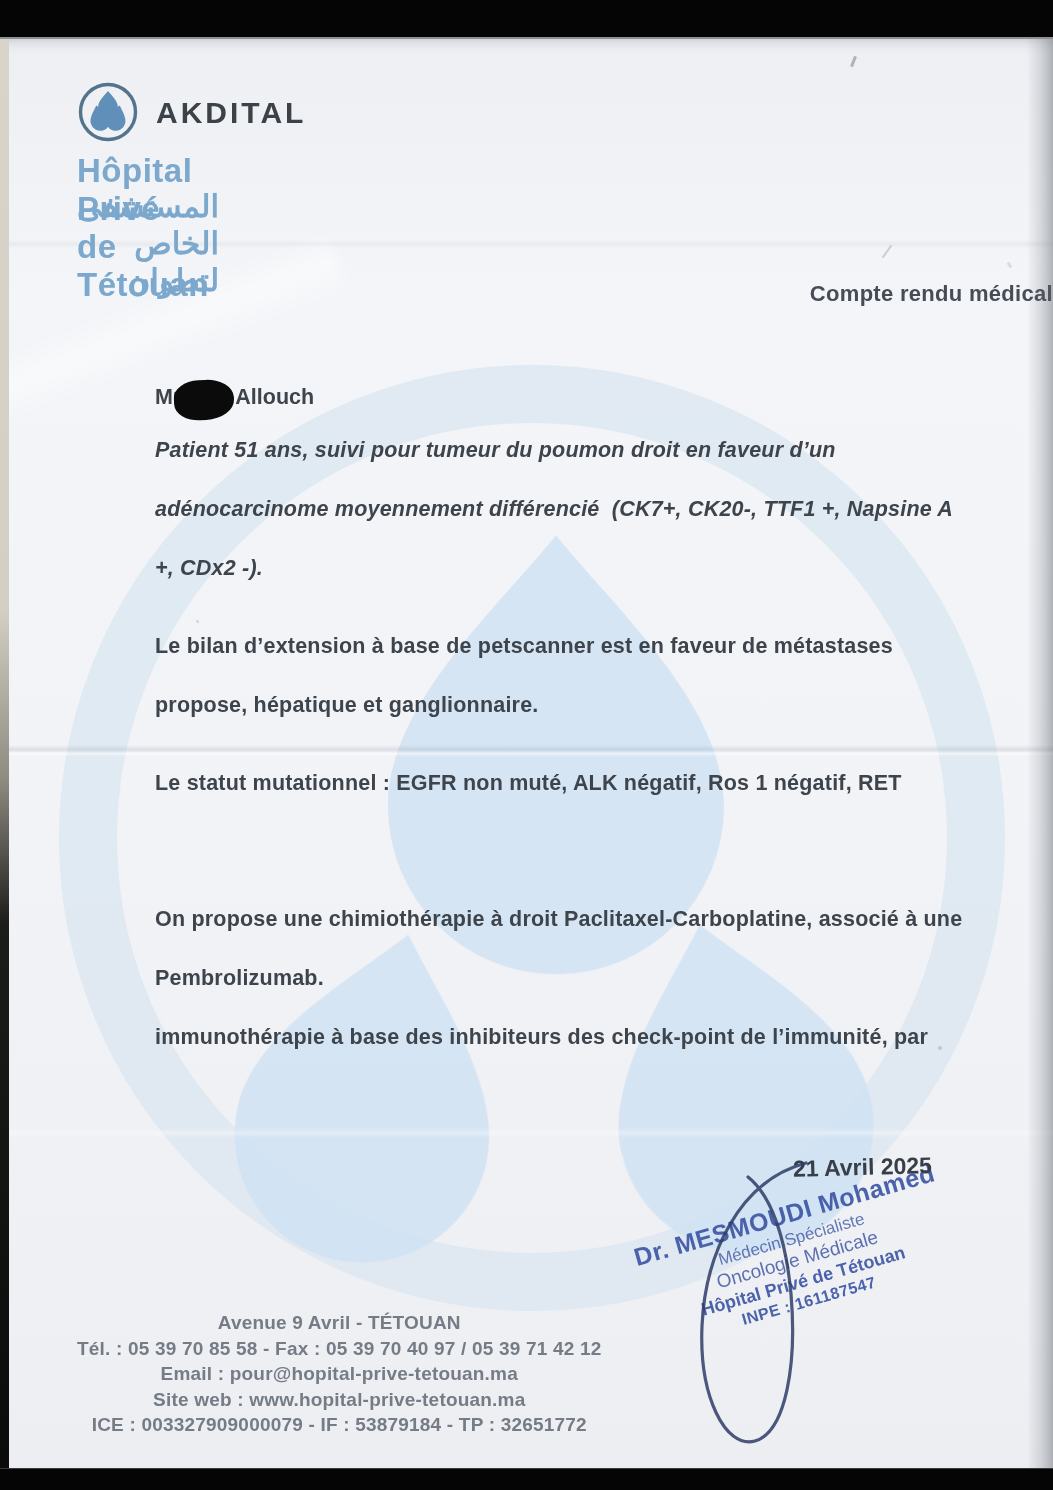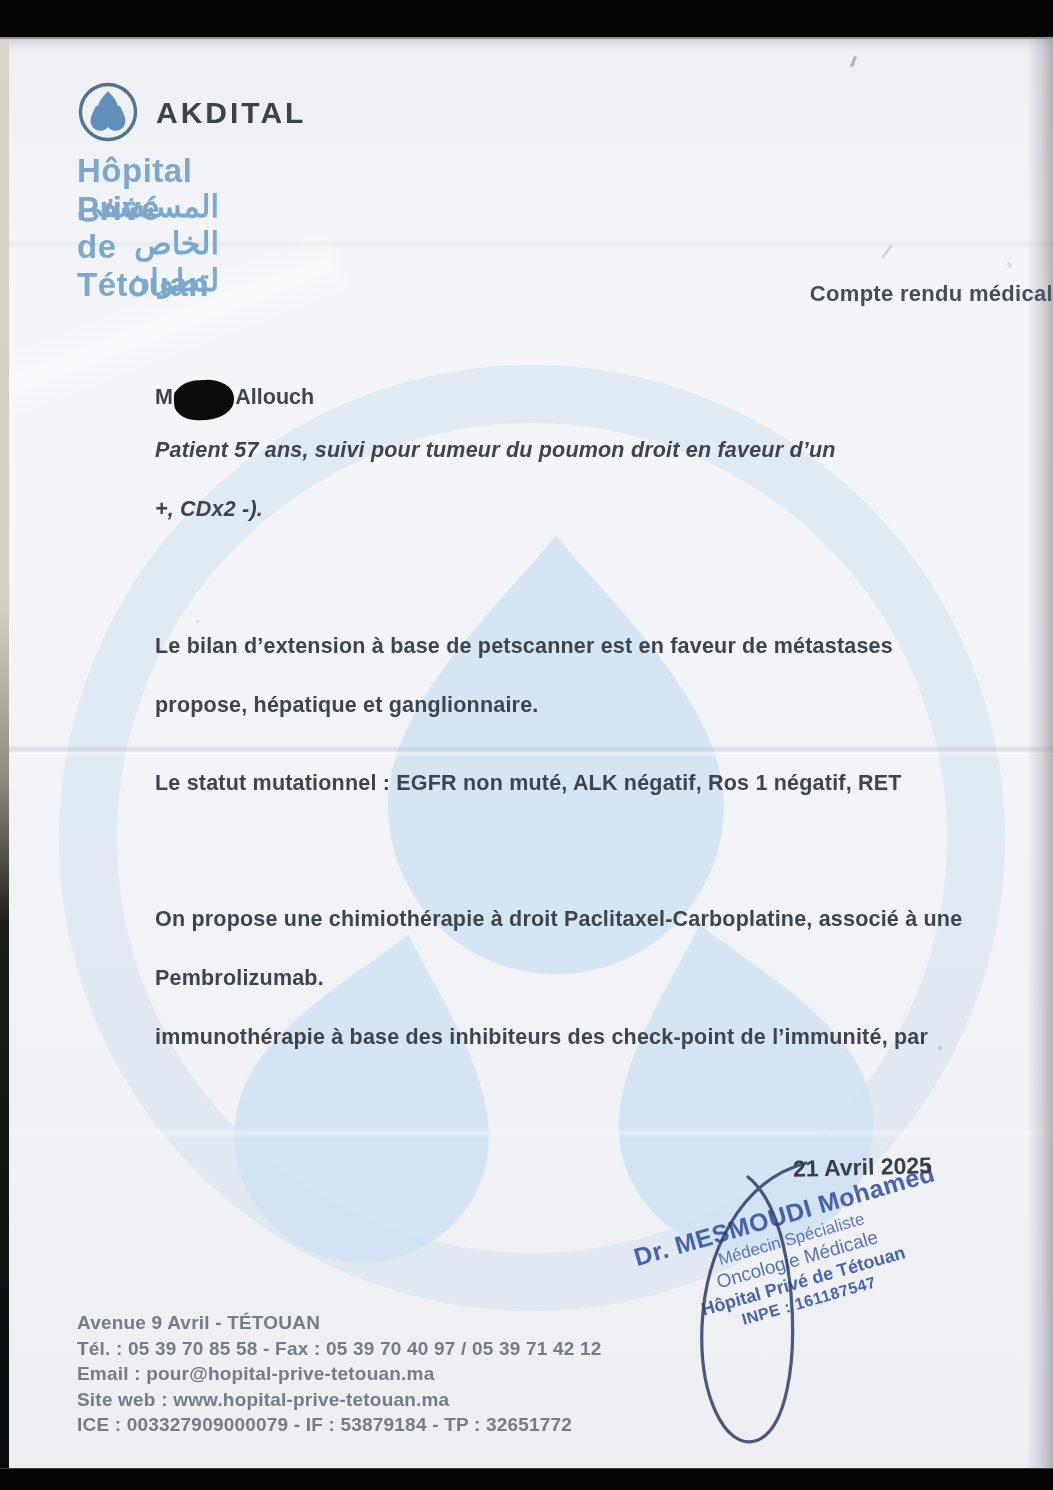--- a/index.html
+++ b/index.html
@@ -67,21 +67,21 @@
   .stamp .sl0{font-size:25px;font-weight:700;line-height:30px;letter-spacing:.5px;}
   .stamp .sl1{font-size:17px;font-weight:400;line-height:21px;opacity:.85;}
   .stamp .sl2{font-size:19px;font-weight:400;line-height:22px;opacity:.9;}
   .stamp .sl3{font-size:18px;font-weight:600;line-height:22px;}
   .stamp .sl4{font-size:16px;font-weight:700;line-height:20px;letter-spacing:.5px;}
 
   .sig{position:absolute;left:0;top:0;width:1053px;height:1490px;z-index:12;pointer-events:none;}
 
   .footer{position:absolute;left:77px;top:1310px;z-index:10;color:#757c86;font-size:19px;
          font-weight:600;letter-spacing:.2px;}
-  .footer .footer-line{line-height:25.5px;white-space:pre;}
+  .footer .footer-line{line-height:25.5px;white-space:pre;text-align:center;}
 </style>
 </head>
 <body>
 
 <div class="screen">
 
   <div class="paper"></div>
 
   <svg class="wm" viewBox="0 0 1053 1490">
     <defs>
@@ -118,21 +118,22 @@
     <div class="hosp-fr">Hôpital Privé de Tétouan</div>
     <div class="hosp-ar" dir="rtl">المستشفى الخاص لتطوان</div>
   </div>
 
   <div class="doc-title">Compte rendu médical</div>
 
   <div class="name-line"><span>Mr</span><span class="redact"></span><span>Allouch</span></div>
 
   <div class="content">
       <div class="para p0 italic">
-        <div class="line">Patient 57 ans, suivi pour tumeur du poumon droit en faveur d’un</div>
+        <div class="line">Patient 51 ans, suivi pour tumeur du poumon droit en faveur d’un</div>
+        <div class="line">adénocarcinome moyennement différencié  (CK7+, CK20-, TTF1 +, Napsine A</div>
         <div class="line">+, CDx2 -).</div>
       </div>
       <div class="para p1">
         <div class="line">Le bilan d’extension à base de petscanner est en faveur de métastases</div>
         <div class="line">propose, hépatique et ganglionnaire.</div>
       </div>
       <div class="para p2">
         <div class="line">Le statut mutationnel : EGFR non muté, ALK négatif, Ros 1 négatif, RET</div>
       </div>
       <div class="para p3">

